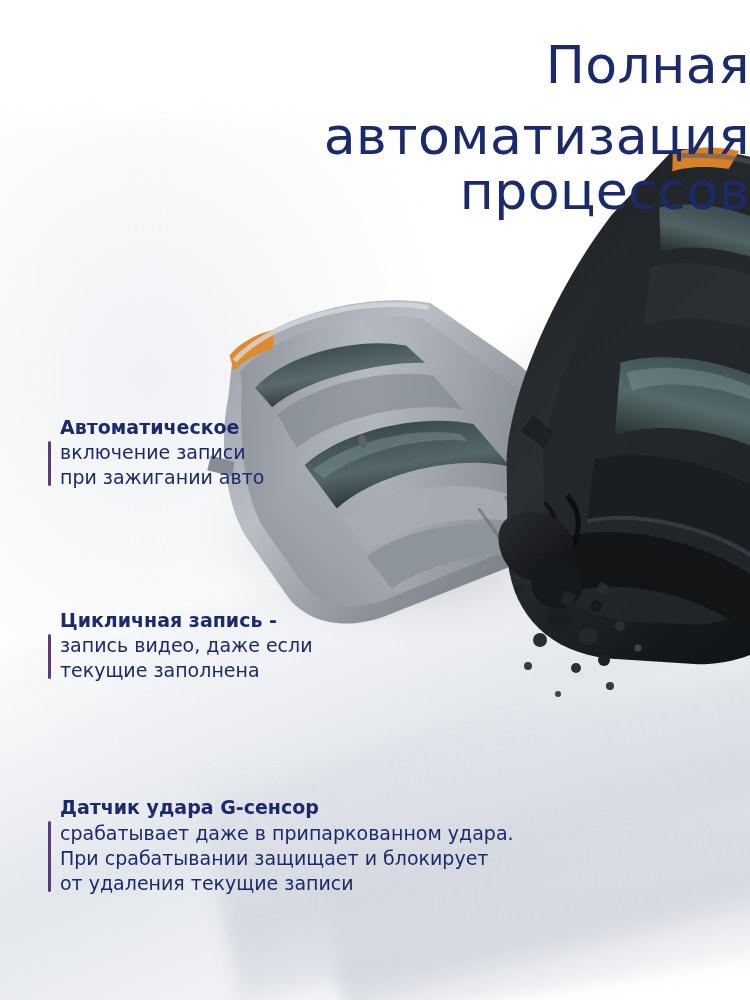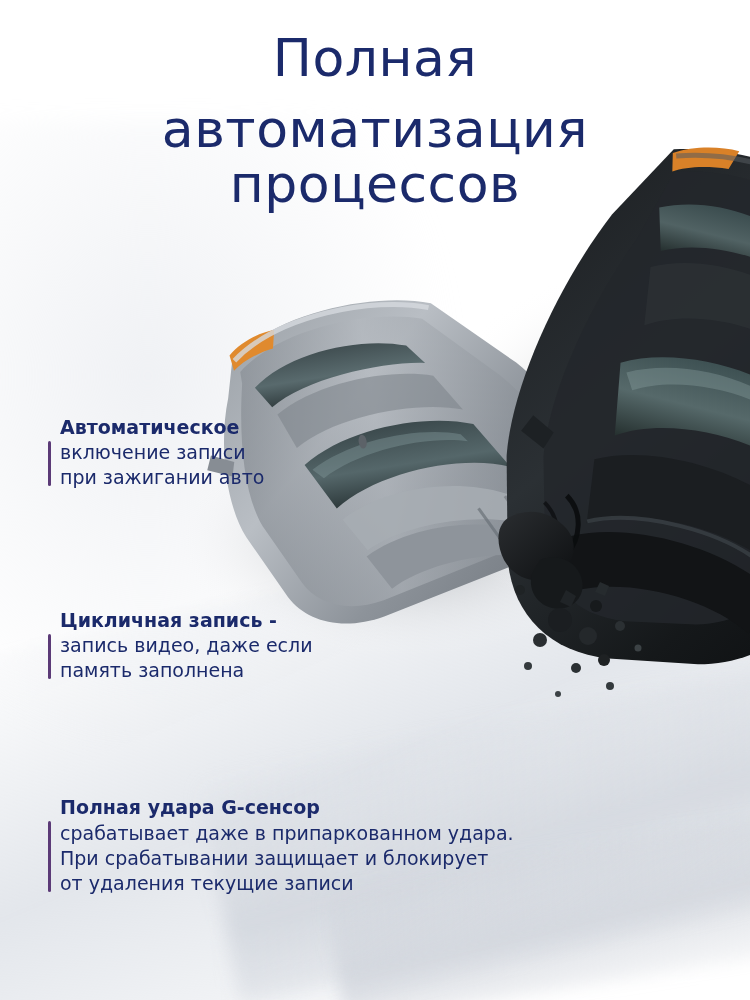--- a/index.html
+++ b/index.html
@@ -61,24 +61,24 @@
     top: 120px;
     width: 520px;
     height: 640px;
     background: radial-gradient(ellipse at 40% 40%, rgba(236,238,242,0.8) 0%, rgba(255,255,255,0) 70%);
     filter: blur(10px);
   }
 
   
   .headline {
     position: absolute;
-    top: 31px;
+    top: 38px;
     left: 0;
     width: 750px;
-    text-align: center;
+    text-align: right;
     color: #1b2a6b;
     font-family: "DejaVu Sans", sans-serif;
     font-weight: 400;
     font-size: 52px;
     line-height: 1.06;
     letter-spacing: 0.5px;
     z-index: 30;
   }
   .headline .line {
     display: block;
@@ -300,26 +300,26 @@
       <span class="rule"></span>
       <span class="ftitle">Автоматическое</span>
       <span class="fbody"><span class="inline-title">включение</span><span> записи</span></span>
       <span class="fbody">при зажигании авто</span>
     </div>
 
     <div class="feature" id="feature-2">
       <span class="rule"></span>
       <span class="ftitle">Цикличная запись -</span>
       <span class="fbody">запись видео, даже если</span>
-      <span class="fbody">память заполнена</span>
+      <span class="fbody">текущие заполнена</span>
     </div>
 
     <div class="feature" id="feature-3">
       <span class="rule"></span>
-      <span class="ftitle">Полная удара G-сенсор</span>
+      <span class="ftitle">Датчик удара G-сенсор</span>
       <span class="fbody">срабатывает даже в припаркованном удара.</span>
       <span class="fbody">При срабатывании защищает и блокирует</span>
       <span class="fbody">от удаления текущие записи</span>
     </div>
 
   </div>
 
 </div>
 
 </body></html>

